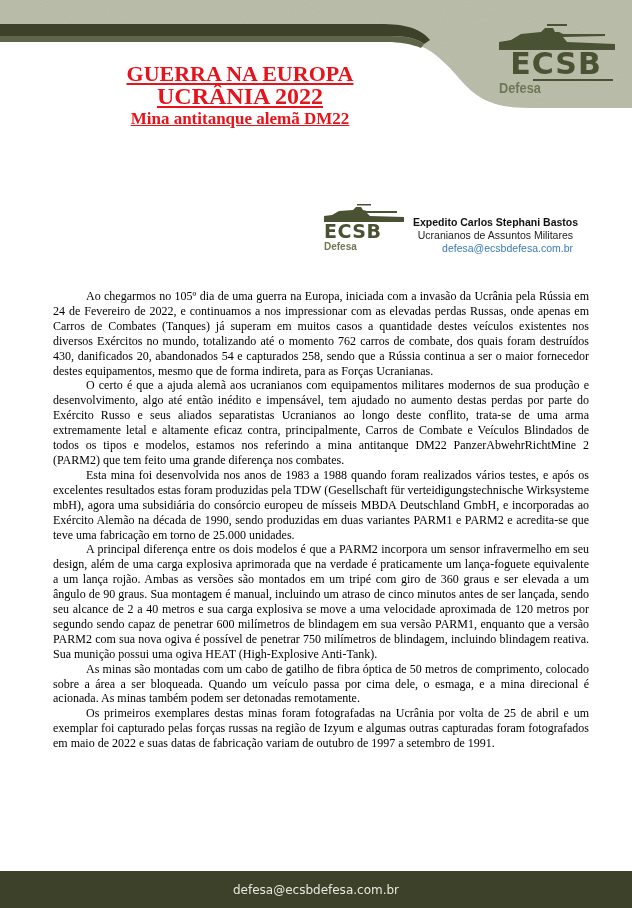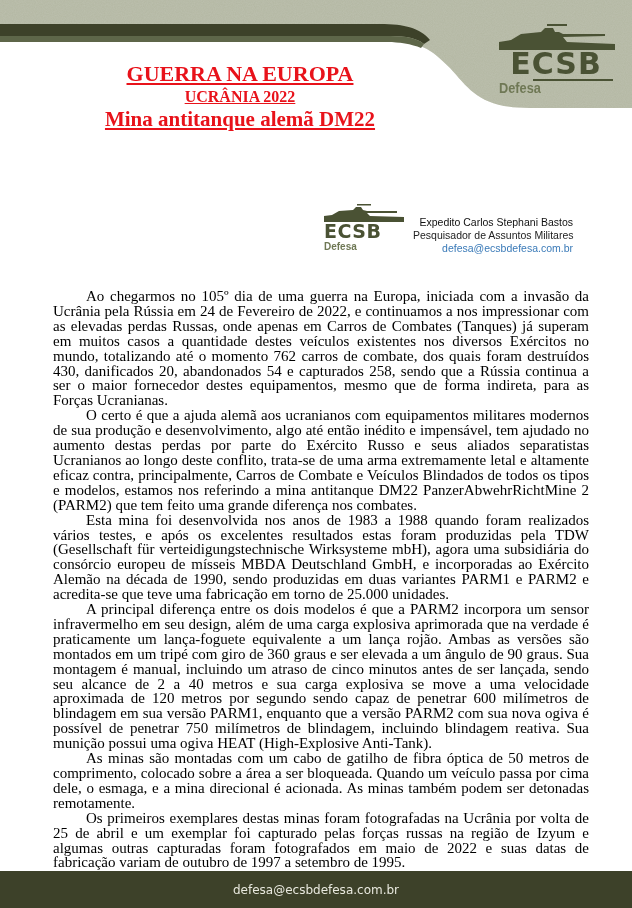--- a/index.html
+++ b/index.html
@@ -21,43 +21,43 @@
   .logo-top .defesa {
     position: absolute; left: 2px; top: 58px;
     font-family: "Liberation Sans", sans-serif; font-weight: bold; font-size: 15px;
     color: #6f7855; line-height: 1; transform: scaleX(0.85); transform-origin: left;
   }
   .logo-top .rule { position: absolute; left: 36px; top: 57px; width: 80px; height: 2px; background: #4a5234; }
 
   
   .titles { position: absolute; left: 40px; top: 62px; width: 400px; text-align: center; color: #e8121a; font-weight: bold; text-decoration: underline; }
   .t1 { font-size: 22px; line-height: 23px; }
-  .t2 { font-size: 16px; line-height: 23px; }
-  .t3 { font-size: 21px; line-height: 22px; }
+  .t2 { font-size: 24px; line-height: 23px; }
+  .t3 { font-size: 17px; line-height: 22px; }
   .t4 { font-size: 18.5px; line-height: 22px; }
   .t5 { font-size: 18.5px; line-height: 22px; }
 
   
   .author-logo { position: absolute; left: 323px; top: 203px; width: 82px; height: 54px; }
   .author-logo .ecsb {
     position: absolute; left: 1px; top: 19px; font-family: "DejaVu Sans", sans-serif;
     font-weight: bold; font-size: 19px; color: #4a5234; line-height: 1; letter-spacing: 0.5px;
   }
   .author-logo .defesa {
     position: absolute; left: 1px; top: 39px; font-family: "Liberation Sans", sans-serif;
     font-weight: bold; font-size: 10px; color: #6f7855; line-height: 1;
   }
   .author-logo svg { position: absolute; left: 0; top: 0; }
   .author-info { position: absolute; left: 413px; top: 216px; width: 160px; text-align: right; font-family: "Liberation Sans", sans-serif; }
-  .author-name { font-size: 10.5px; font-weight: normal; color: #111; line-height: 13px; white-space: nowrap; }
+  .author-name { font-size: 10.5px; font-weight: bold; color: #111; line-height: 13px; white-space: nowrap; }
   .author-role { font-size: 10.5px; color: #222; line-height: 13px; white-space: nowrap; }
   .author-email { font-size: 10.5px; color: #3a7ab8; line-height: 13px; white-space: nowrap; }
 
   
-  .article { position: absolute; left: 53px; top: 289px; width: 536px; font-size: 15px; line-height: 14.9px; color: #000; }
+  .article { position: absolute; left: 53px; top: 289px; width: 536px; font-size: 12px; line-height: 14.9px; color: #000; }
   .article p { margin: 0; text-align: justify; text-indent: 33px; }
 
   
   .footer {
     position: absolute; left: 0; top: 871px; width: 632px; height: 37px; background: #3d4129;
     display: flex; align-items: center; justify-content: center;
   }
   .footer-email { font-family: "DejaVu Sans", sans-serif; font-size: 12px; color: #e8e8de; }
 </style>
 </head>
@@ -101,28 +101,28 @@
 <div class="author-logo">
   <svg width="82" height="20">
     <path d="M1,19 L1,13 L9,12 L16,8 L30,7 L33,4 L38,4 L40,7 L44,8 L74,8 L74,10 L44,10 L47,13 L81,14 L81,19 Z" fill="#4a5234"></path>
     <rect x="34" y="1" width="14" height="1.5" fill="#4a5234"></rect>
   </svg>
   <div class="ecsb">ECSB</div>
   <div class="defesa">Defesa</div>
 </div>
 <div class="author-info">
   <div class="author-name">Expedito Carlos Stephani Bastos</div>
-  <div class="author-role">Pesquisador de Assuntos Militares</div>
+  <div class="author-role">Ucranianos de Assuntos Militares</div>
   <div class="author-email">defesa@ecsbdefesa.com.br</div>
 </div>
 
 <div class="article">
   <p>Ao chegarmos no 105º dia de uma guerra na Europa, iniciada com a invasão da Ucrânia pela Rússia em 24 de Fevereiro de 2022, e continuamos a nos impressionar com as elevadas perdas Russas, onde apenas em Carros de Combates (Tanques) já superam em muitos casos a quantidade destes veículos existentes nos diversos Exércitos no mundo, totalizando até o momento 762 carros de combate, dos quais foram destruídos 430, danificados 20, abandonados 54 e capturados 258, sendo que a Rússia continua a ser o maior fornecedor destes equipamentos, mesmo que de forma indireta, para as Forças Ucranianas.</p>
   <p>O certo é que a ajuda alemã aos ucranianos com equipamentos militares modernos de sua produção e desenvolvimento, algo até então inédito e impensável, tem ajudado no aumento destas perdas por parte do Exército Russo e seus aliados separatistas Ucranianos ao longo deste conflito, trata-se de uma arma extremamente letal e altamente eficaz contra, principalmente, Carros de Combate e Veículos Blindados de todos os tipos e modelos, estamos nos referindo a mina antitanque DM22 PanzerAbwehrRichtMine 2 (PARM2) que tem feito uma grande diferença nos combates.</p>
   <p>Esta mina foi desenvolvida nos anos de 1983 a 1988 quando foram realizados vários testes, e após os excelentes resultados estas foram produzidas pela TDW (Gesellschaft für verteidigungstechnische Wirksysteme mbH), agora uma subsidiária do consórcio europeu de mísseis MBDA Deutschland GmbH, e incorporadas ao Exército Alemão na década de 1990, sendo produzidas em duas variantes PARM1 e PARM2 e acredita-se que teve uma fabricação em torno de 25.000 unidades.</p>
   <p>A principal diferença entre os dois modelos é que a PARM2 incorpora um sensor infravermelho em seu design, além de uma carga explosiva aprimorada que na verdade é praticamente um lança-foguete equivalente a um lança rojão. Ambas as versões são montados em um tripé com giro de 360 graus e ser elevada a um ângulo de 90 graus. Sua montagem é manual, incluindo um atraso de cinco minutos antes de ser lançada, sendo seu alcance de 2 a 40 metros e sua carga explosiva se move a uma velocidade aproximada de 120 metros por segundo sendo capaz de penetrar 600 milímetros de blindagem em sua versão PARM1, enquanto que a versão PARM2 com sua nova ogiva é possível de penetrar 750 milímetros de blindagem, incluindo blindagem reativa. Sua munição possui uma ogiva HEAT (High-Explosive Anti-Tank).</p>
   <p>As minas são montadas com um cabo de gatilho de fibra óptica de 50 metros de comprimento, colocado sobre a área a ser bloqueada. Quando um veículo passa por cima dele, o esmaga, e a mina direcional é acionada. As minas também podem ser detonadas remotamente.</p>
-  <p>Os primeiros exemplares destas minas foram fotografadas na Ucrânia por volta de 25 de abril e um exemplar foi capturado pelas forças russas na região de Izyum e algumas outras capturadas foram fotografados em maio de 2022 e suas datas de fabricação variam de outubro de 1997 a setembro de 1995.</p>
+  <p>Os primeiros exemplares destas minas foram fotografadas na Ucrânia por volta de 25 de abril e um exemplar foi capturado pelas forças russas na região de Izyum e algumas outras capturadas foram fotografados em maio de 2022 e suas datas de fabricação variam de outubro de 1997 a setembro de 1991.</p>
 </div>
 
 <div class="footer">
   <span class="footer-email">defesa@ecsbdefesa.com.br</span>
 </div>
 
 </body></html>

